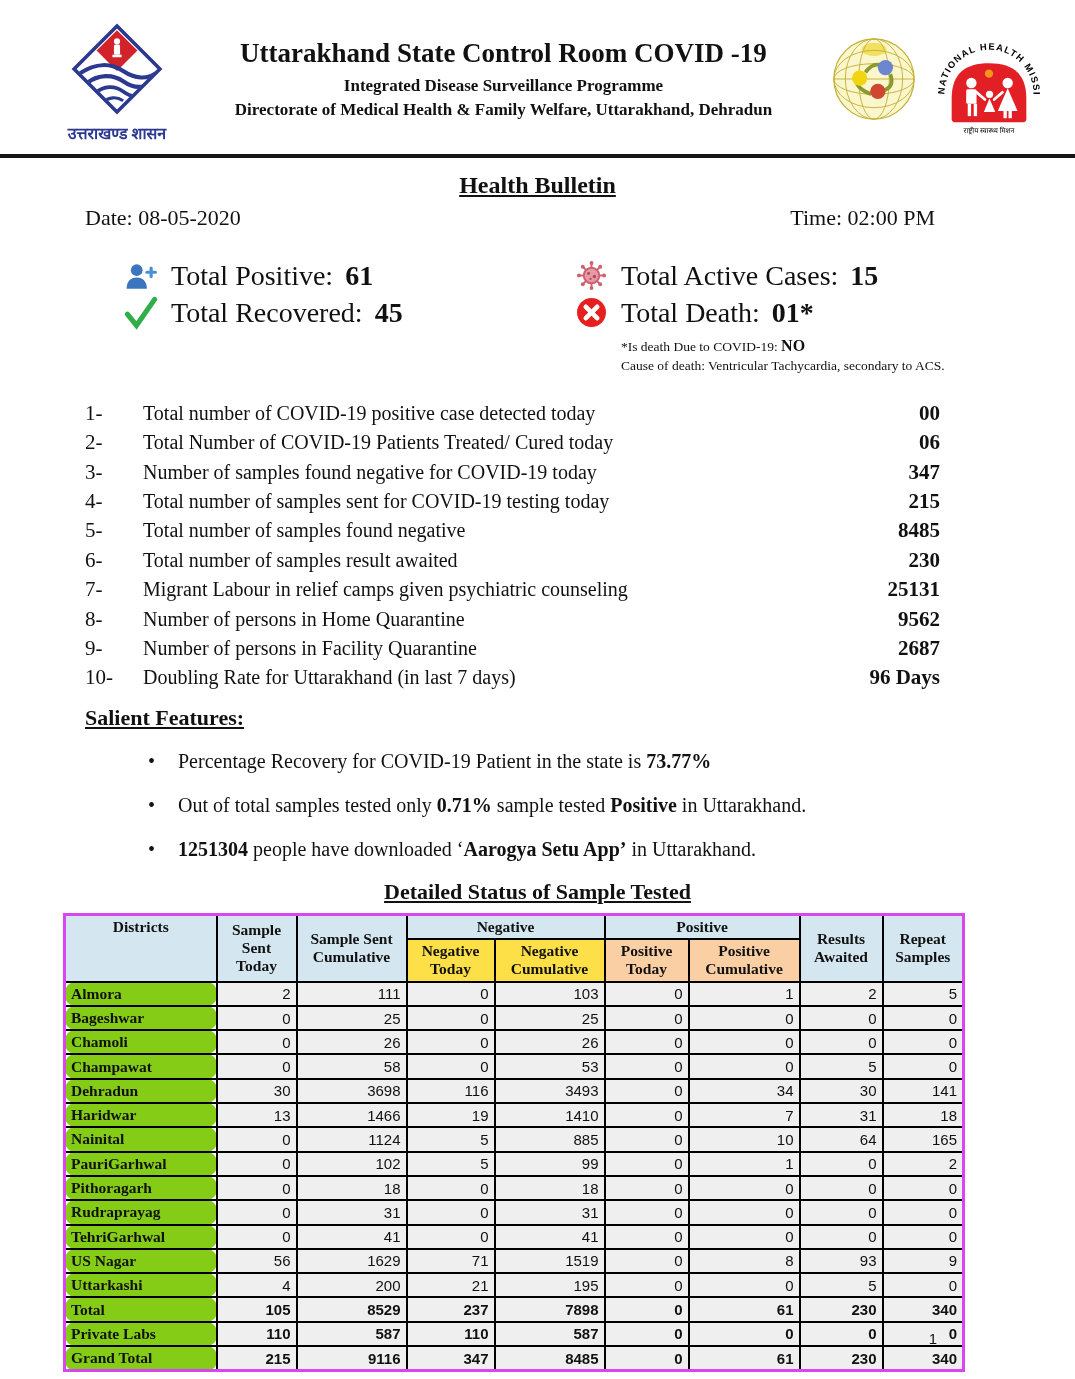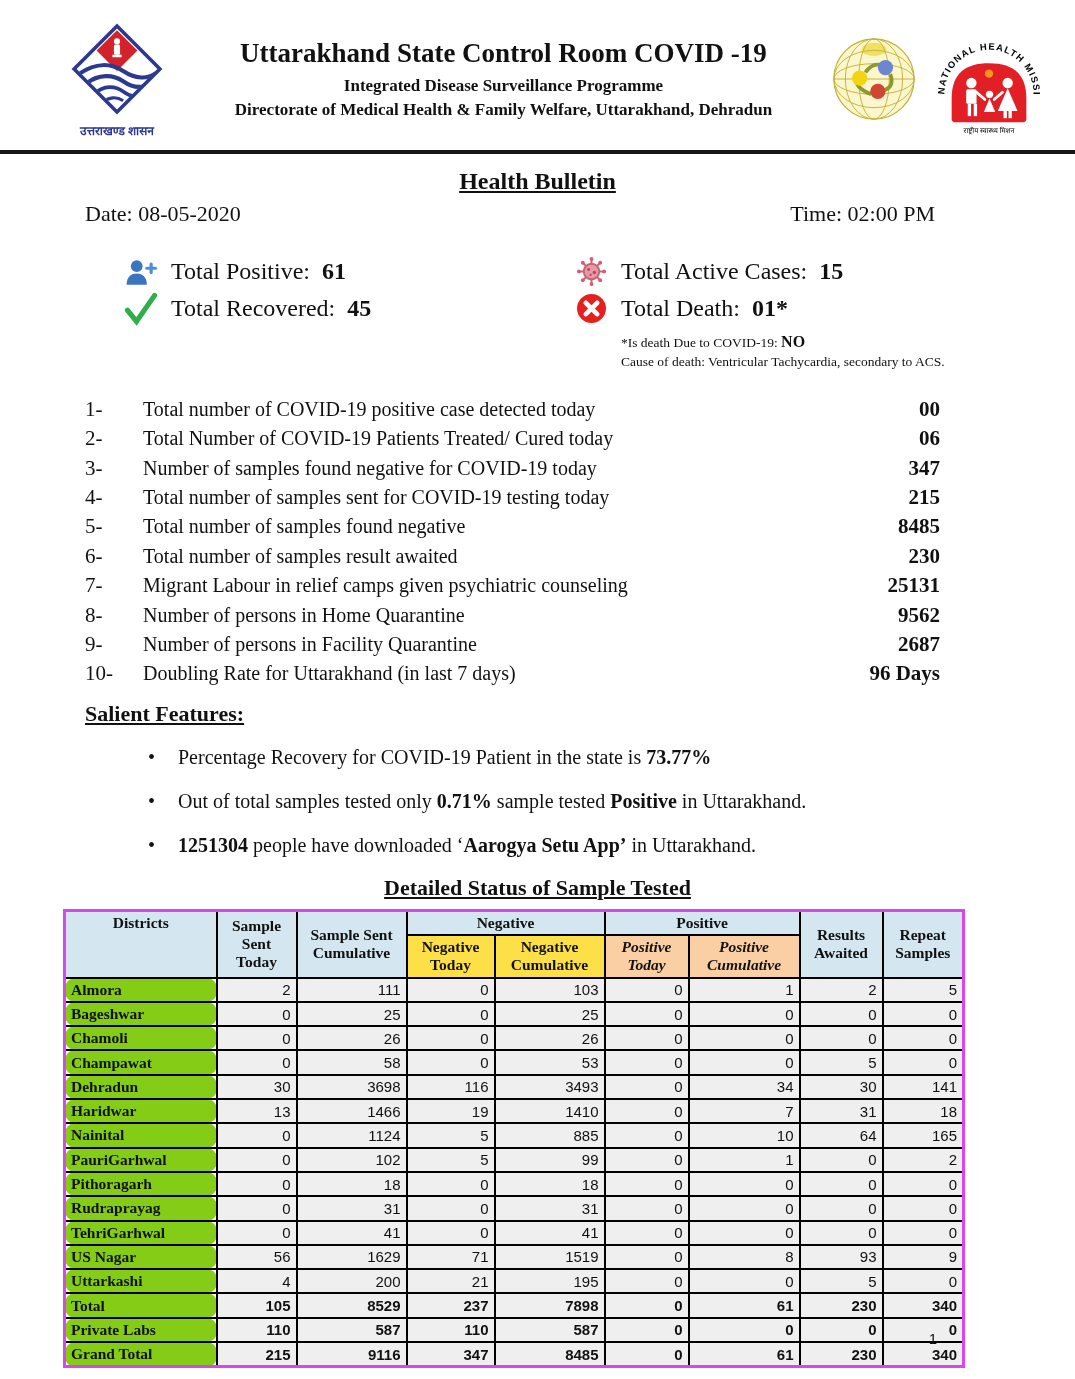--- a/index.html
+++ b/index.html
@@ -1,51 +1,51 @@
 <!DOCTYPE html>
 <html><head>
 <meta charset="utf-8">
 <style>
   html,body{margin:0;padding:0;background:#fff;}
   body{width:1075px;height:1379px;position:relative;font-family:"Liberation Serif",serif;color:#111;overflow:hidden;}
   .page-header{display:flex;align-items:flex-start;padding:22px 28px 0 58px;}
   .uk-logo-block{width:118px;text-align:center;flex:0 0 auto;}
-  .uk-hindi{font-size:12px;font-weight:bold;color:#2b3990;margin-top:2px;white-space:nowrap;}
+  .uk-hindi{font-size:16px;font-weight:bold;color:#2b3990;margin-top:2px;white-space:nowrap;}
   .header-titles{flex:1;text-align:center;padding-top:16px;}
   .main-title{font-size:27px;font-weight:bold;margin:0;}
   .sub-title1{font-size:17px;font-weight:bold;margin-top:7px;}
   .sub-title2{font-size:17px;font-weight:bold;margin-top:4px;}
   .right-logos{display:flex;align-items:flex-start;gap:14px;flex:0 0 auto;padding-top:6px;}
   .divider{height:4px;background:#161616;margin-top:10px;}
   .bulletin-title{text-align:center;font-size:24px;font-weight:bold;text-decoration:underline;margin-top:14px;}
   .datetime-row{display:flex;justify-content:space-between;padding:6px 140px 0 85px;font-size:22px;font-weight:normal;}
   .stats{display:flex;padding:26px 0 0 123px;}
   .stats-col{display:flex;flex-direction:column;}
   .stats-col.left{width:450px;}
-  .stat-line{display:flex;align-items:center;gap:12px;height:37px;font-size:24px;}
+  .stat-line{display:flex;align-items:center;gap:12px;height:37px;font-size:28px;}
   .stat-line .icon{width:36px;display:flex;justify-content:center;}
   .stat-value{font-weight:bold;}
   .death-note{font-size:13.5px;width:330px;margin-top:4px;line-height:1.35;padding-left:48px;}
   .death-note .no{font-size:16px;font-weight:bold;}
   .summary-list{margin-top:26px;padding:0 135px 0 85px;}
   .summary-row{display:flex;align-items:baseline;height:29.4px;font-size:20px;}
   .summary-row .num{width:58px;font-size:21px;flex:0 0 auto;}
   .summary-row .txt{flex:1;}
   .summary-row .val{font-weight:bold;font-size:21px;text-align:right;flex:0 0 auto;}
   .salient-heading{font-size:22px;font-weight:bold;text-decoration:underline;margin:10px 0 8px 85px;}
   .bullets{padding-left:148px;padding-right:140px;}
   .bullet-row{position:relative;font-size:20px;line-height:28px;padding-left:30px;margin-top:16px;}
   .bullet-row::before{content:"•";position:absolute;left:0;top:0;font-size:20px;}
   .table-title{text-align:center;font-size:22px;font-weight:bold;text-decoration:underline;margin-top:16px;}
   table.samples{border-collapse:collapse;margin:8px 0 0 63px;width:901px;border:3px solid #d946ef;table-layout:fixed;}
   table.samples th,table.samples td{border:2px solid #000;padding:0 5px;}
   table.samples thead th{font-size:15.5px;font-weight:bold;text-align:center;line-height:1.18;padding:2px 3px;}
   th.c-blue{background:#d4e7f1;}
   th.c-green{background:#fde047;}
-  th.c-orange{background:#fbcfa4;font-style:italic;}
+  th.c-orange{background:#fbcfa4;}
   th.c-dist{background:#d4e7f1;text-align:left;vertical-align:top;font-size:19px;padding:3px 8px;}
   table.samples tbody td{height:22.3px;font-family:"Liberation Sans",sans-serif;font-size:15px;text-align:right;background:#efefef;}
   table.samples tbody td.dist{font-family:"Liberation Serif",serif;font-weight:bold;font-size:15.5px;text-align:left;background:#84cc16;border-radius:10px;}
   tr.row-total td{background:#fabf8f;font-weight:bold;}
   tr.row-total td.dist{background:#fcd5b4;}
   tr.row-private td{background:#dfebd3;font-weight:bold;}
   tr.row-private td.dist{background:#d6e3bc;}
   tr.row-grandtotal td{background:#fabf8f;font-weight:bold;}
   tr.row-grandtotal td.dist{background:#fcd5b4;}
   .page-number{position:absolute;right:138px;bottom:32px;font-family:"Liberation Sans",sans-serif;font-size:15px;}

